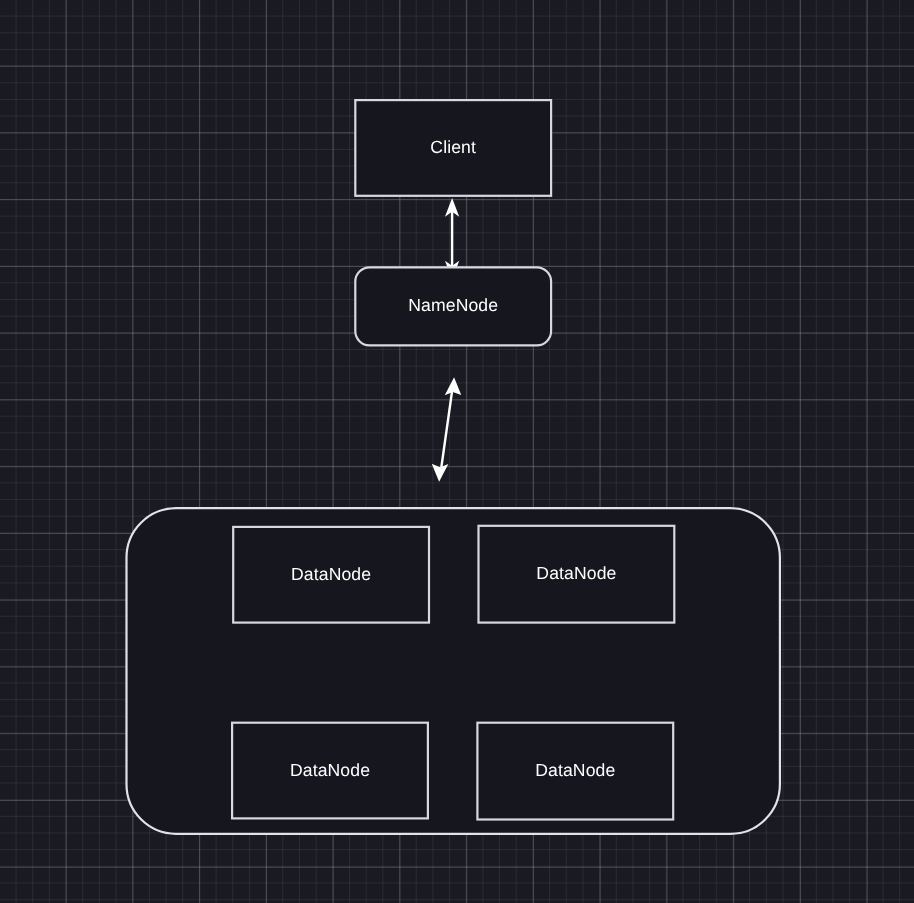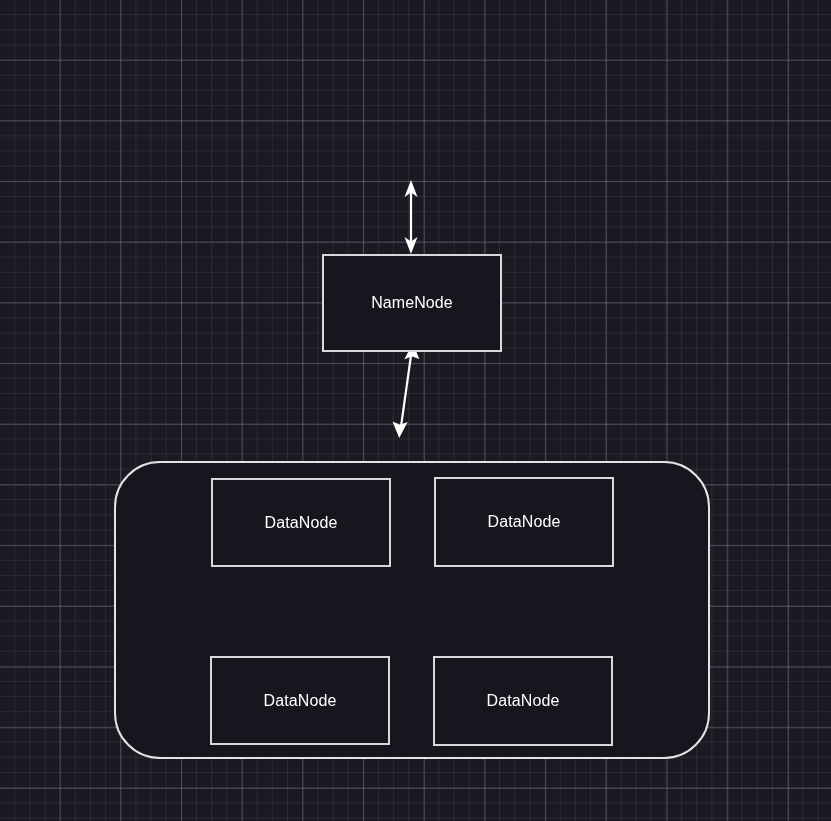--- a/index.html
+++ b/index.html
@@ -63,21 +63,21 @@
     position: absolute;
     left: 0;
     top: 0;
     width: 831px;
     height: 821px;
     pointer-events: none;
   }
 
   
   #node-client    { left: 322px; top: 90px;  width: 180px; height: 89px; }
-  #node-namenode  { left: 322px; top: 254px; width: 180px; height: 98px; }
+  #node-namenode  { left: 322px; top: 242px; width: 180px; height: 73px; border-radius: 14px; }
   #cluster-datanodes { left: 114px; top: 461px; width: 596px; height: 298px; }
   #node-datanode-1 { left: 211px; top: 478px; width: 180px; height: 89px; }
   #node-datanode-2 { left: 434px; top: 477px; width: 180px; height: 90px; }
   #node-datanode-3 { left: 210px; top: 656px; width: 180px; height: 89px; }
   #node-datanode-4 { left: 433px; top: 656px; width: 180px; height: 90px; }
 </style>
 </head>
 <body>
 
 <div id="canvas">
@@ -90,20 +90,23 @@
       <polygon points="411,254 404.5,237 411,241.5 417.5,237" fill="#ffffff"></polygon>
     </g>
 
     <g>
       <line x1="411.5" y1="352" x2="400.5" y2="430" stroke="#ffffff" stroke-width="2.2"></line>
       <polygon points="412.8,343 404.3,359.4 411.6,356.3 419.3,359.1" fill="#ffffff"></polygon>
       <polygon points="399.2,438 392.5,421.6 400.1,424.8 407.6,421.9" fill="#ffffff"></polygon>
     </g>
   </svg>
 
+  <div class="node" id="node-client">
+    <span class="node-label">Client</span>
+  </div>
 
   <div class="node" id="node-namenode">
     <span class="node-label">NameNode</span>
   </div>
 
   <div class="cluster" id="cluster-datanodes"></div>
 
   <div class="node" id="node-datanode-1">
     <span class="node-label">DataNode</span>
   </div>

